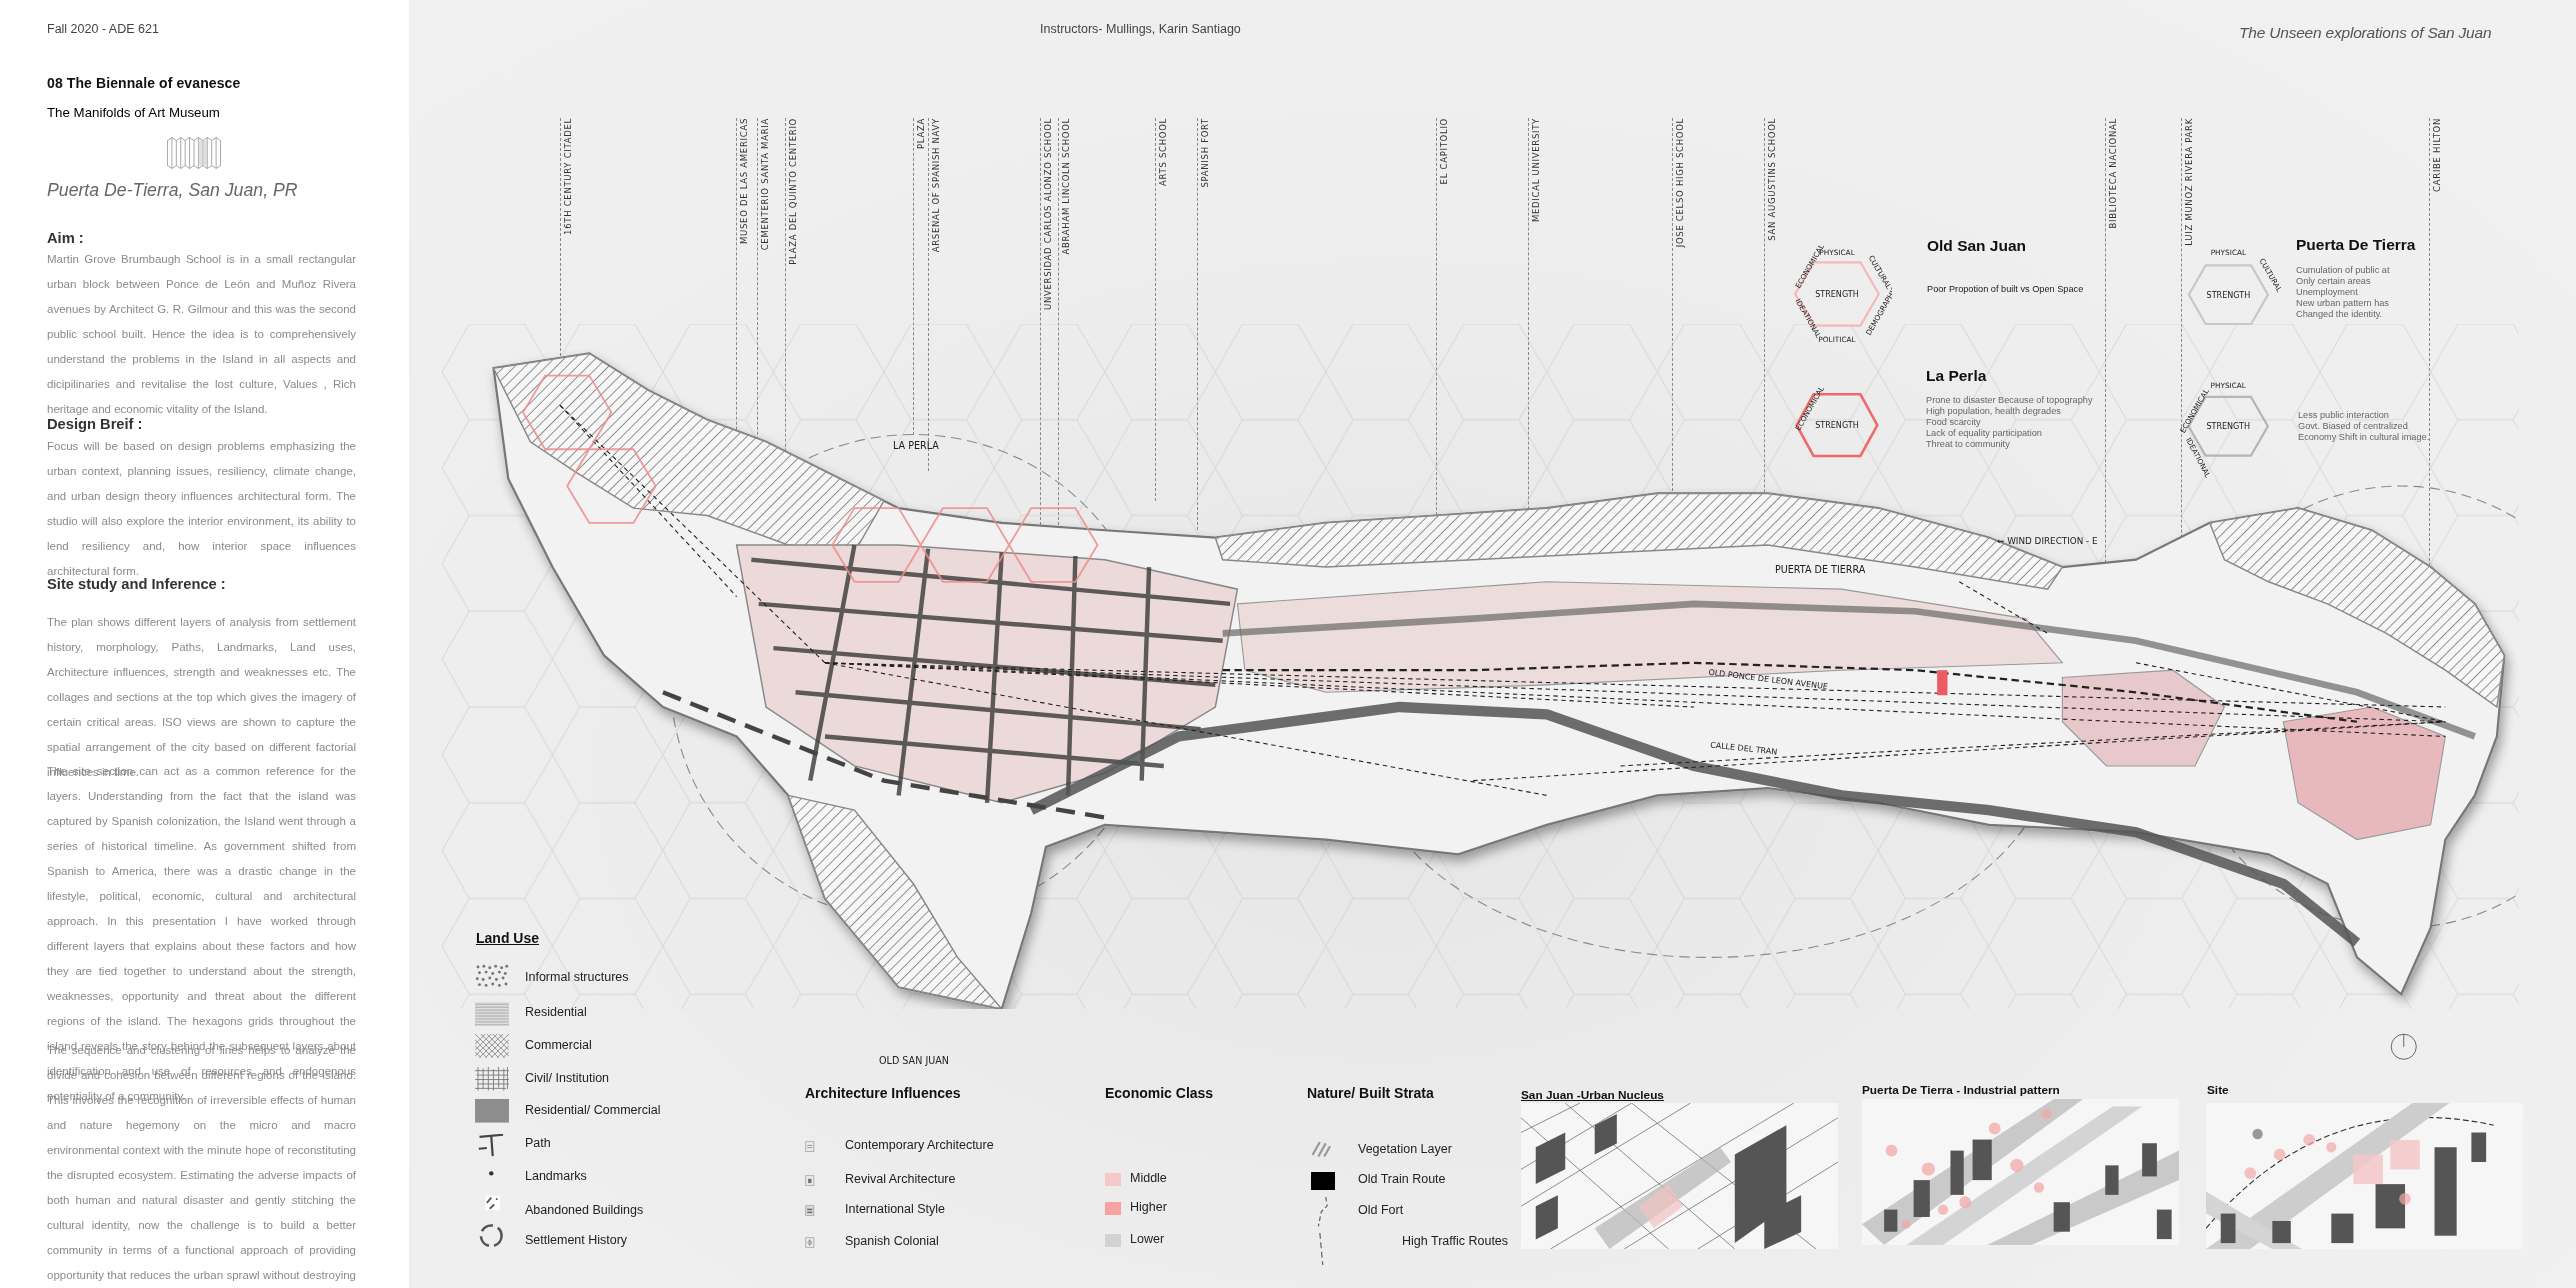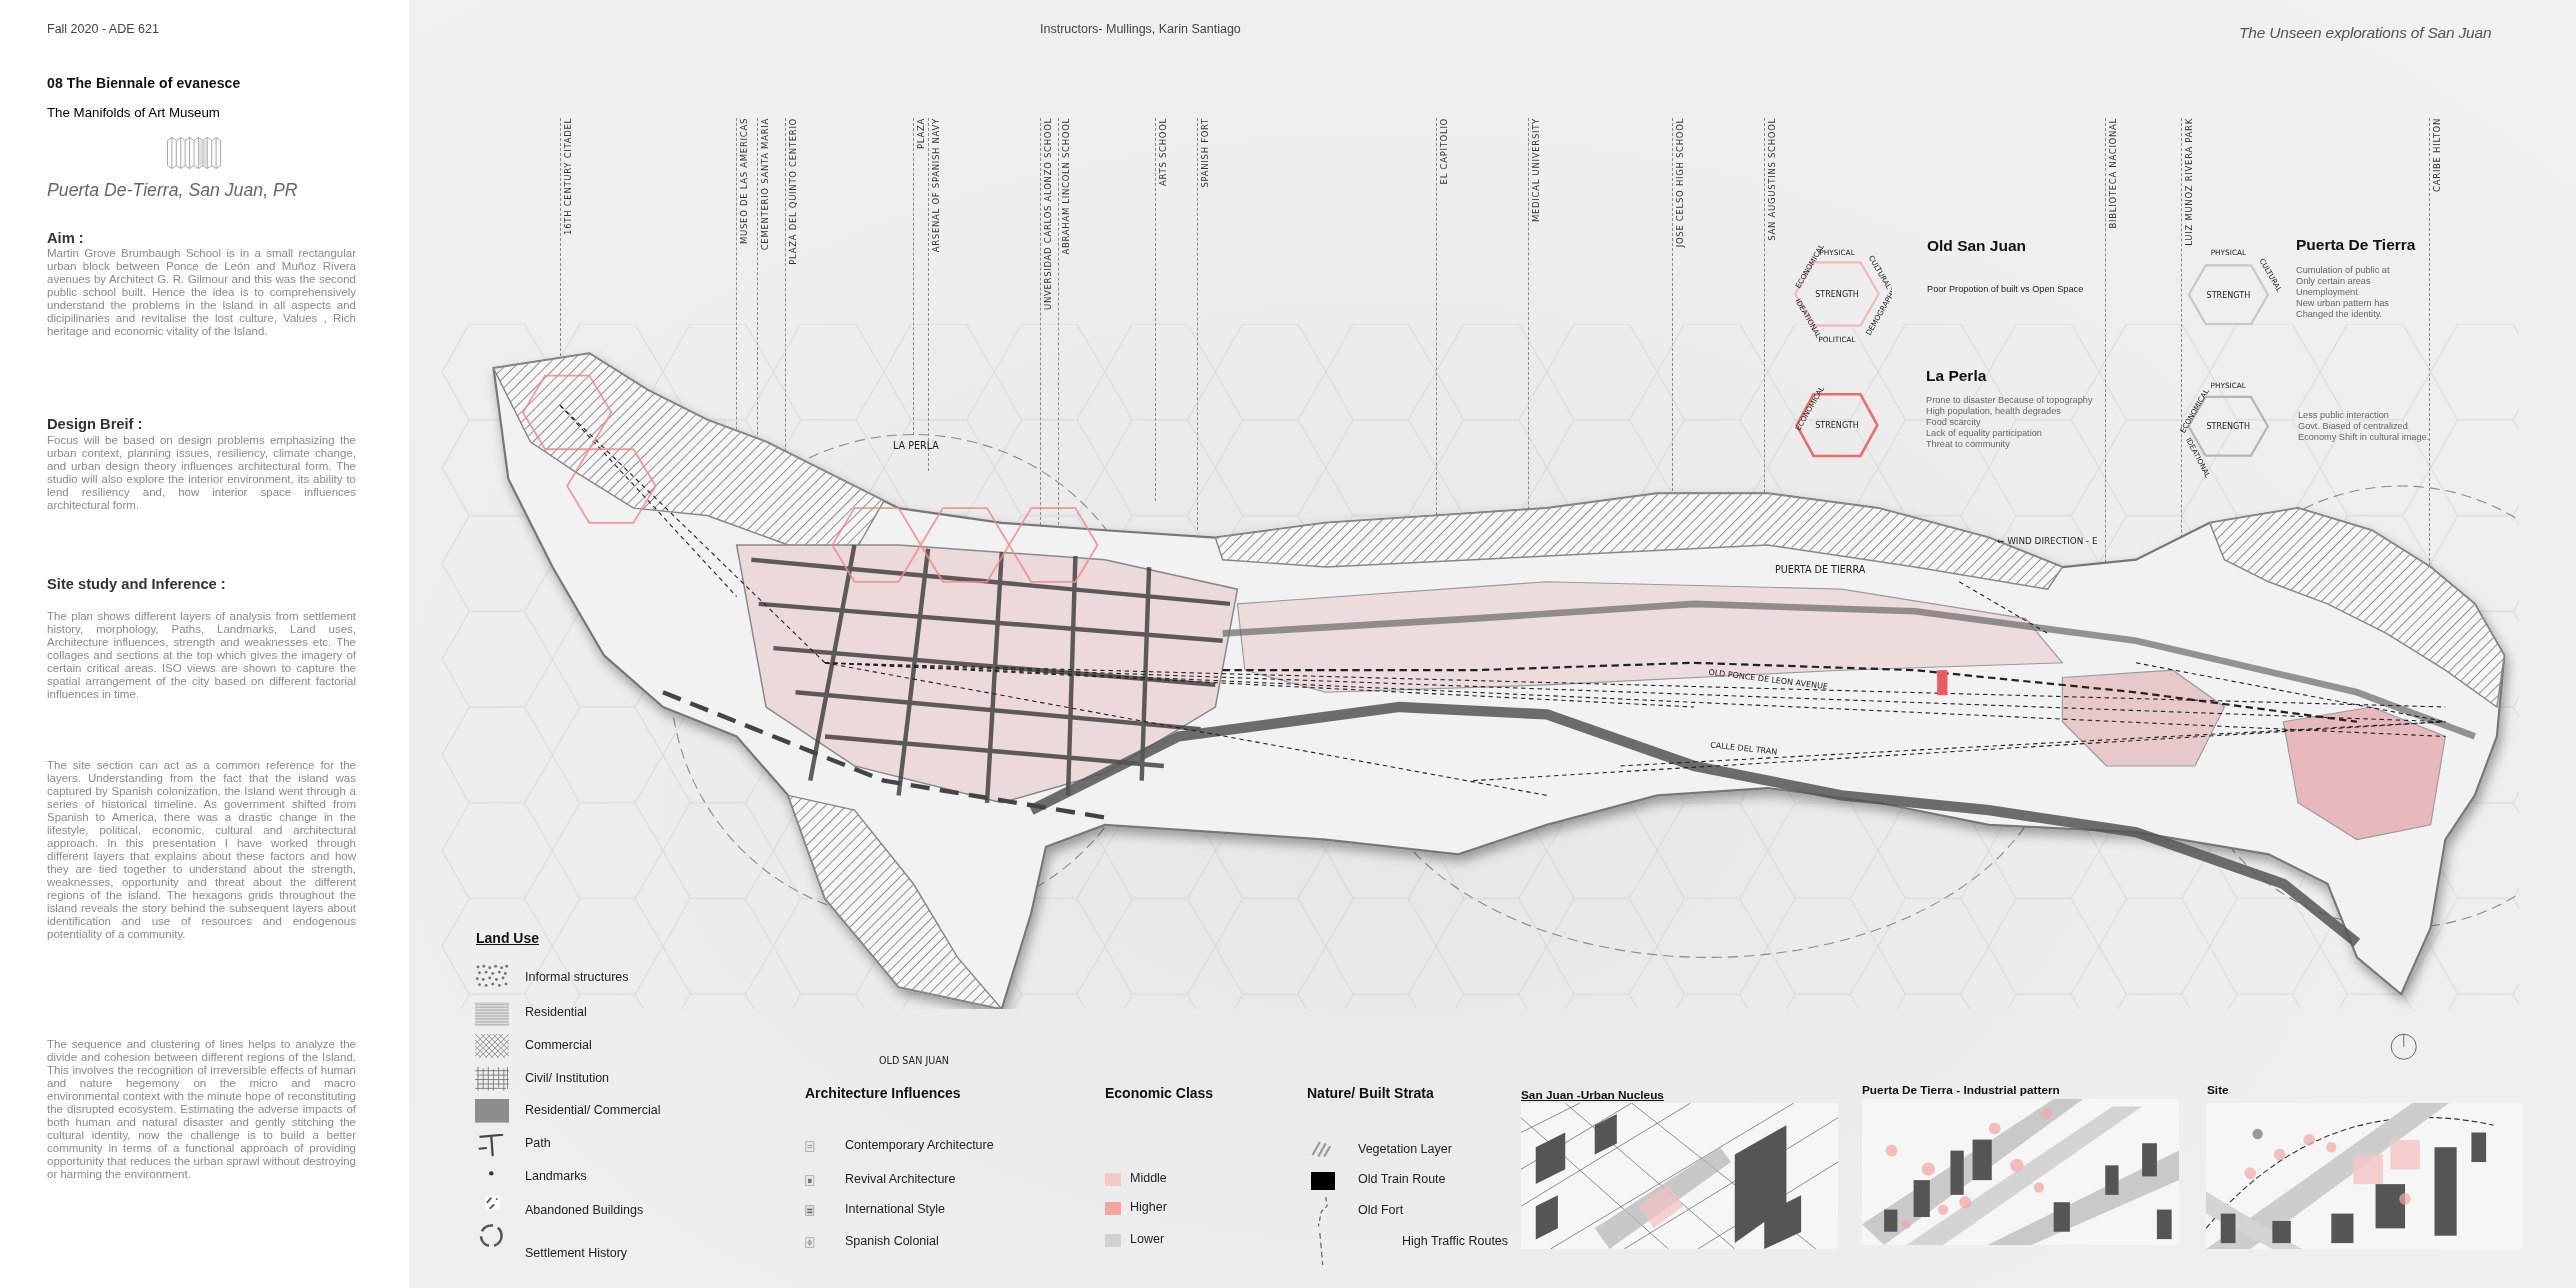--- a/index.html
+++ b/index.html
@@ -5,21 +5,21 @@
   html,body{margin:0;padding:0;}
   body{width:2576px;height:1288px;position:relative;overflow:hidden;background:#efefef;font-family:"Liberation Sans",sans-serif;color:#333;}
   .sidebar{position:absolute;left:0;top:0;width:409px;height:1288px;background:#ffffff;}
   .sidebar-inner{position:absolute;left:47px;top:0;width:309px;}
   .course{position:absolute;top:22px;font-size:12.5px;color:#444;white-space:nowrap;}
   .title{position:absolute;top:75px;font-size:14px;font-weight:bold;color:#111;white-space:nowrap;letter-spacing:0.1px;}
   .subtitle{position:absolute;top:105px;font-size:13.3px;color:#000000;white-space:nowrap;}
   .logo{position:absolute;left:119px;top:136px;width:56px;height:34px;}
   .location{position:absolute;top:180px;font-size:17.7px;font-style:italic;color:#666;white-space:nowrap;}
   .sec-h{position:absolute;font-size:14.7px;font-weight:bold;color:#333;white-space:nowrap;}
-  .para{position:absolute;width:309px;font-size:11.5px;line-height:13px;color:#8a8a8a;text-align:justify;}
+  .para{position:absolute;width:309px;font-size:11.5px;line-height:25px;color:#8a8a8a;text-align:justify;}
   .main{position:absolute;left:409px;top:0;width:2167px;height:1288px;background:radial-gradient(ellipse at 45% 60%,#e6e6e6 0%,#eeeeee 55%,#f1f1f1 100%);}
   .instructors{position:absolute;left:1040px;top:22px;font-size:12.5px;color:#444;white-space:nowrap;}
   .unseen{position:absolute;left:2239px;top:23.6px;font-size:15.5px;font-style:italic;color:#555;white-space:nowrap;letter-spacing:-0.2px;}
   .landmark{position:absolute;top:118px;width:1.5px;}
   .landmark .lm-line{position:absolute;left:0;top:0;width:0;border-left:0.7px dashed #888;}
   .landmark .lm-label{position:absolute;left:2.9px;top:0;writing-mode:vertical-rl;transform:rotate(180deg);font-size:8.5px;color:#333;white-space:nowrap;letter-spacing:0.7px;font-family:"DejaVu Sans",sans-serif;}
   .map{position:absolute;left:442px;top:324px;width:2077px;height:685px;}
   .map-label{position:absolute;font-family:"DejaVu Sans",sans-serif;font-size:9.6px;color:#222;white-space:nowrap;}
   .street-label{position:absolute;font-family:"DejaVu Sans",sans-serif;font-size:8px;color:#222;white-space:nowrap;}
   .hex-panel{position:absolute;}
@@ -402,21 +402,21 @@
           <path d="M29,8 L30,6"></path>
         </g>
     </svg>
     <div class="lbl" style="left:50px;top:8.8px;">Abandoned Buildings</div>
   </div>
 
   <div class="legend-item" style="left:475px;top:1221px;">
     <svg class="sw" viewBox="0 0 46 40" style="height:29.5px;">
       <circle cx="22" cy="20" r="14" fill="none" stroke="#555" stroke-width="3.5" stroke-dasharray="18 7"></circle>
     </svg>
-    <div class="lbl" style="left:50px;top:11.8px;margin-top:13px;">Settlement History</div>
+    <div class="lbl" style="left:50px;top:11.8px;">Settlement History</div>
   </div>
 </div>
 
 <div>
   <div class="legend-h cond" style="left:805px;top:1085px;">Architecture Influences</div>
   <div class="legend-item" style="left:805px;top:1138px;">
     <svg style="position:absolute;left:0;top:2.9px;" width="10.3" height="11.8" viewBox="0 0 14 16">
         <rect x="1" y="1" width="11" height="13" fill="#eee" stroke="#999"></rect>
         <line x1="3" y1="6" x2="10" y2="6" stroke="#777"></line>
         <line x1="3" y1="9" x2="10" y2="9" stroke="#777"></line>

